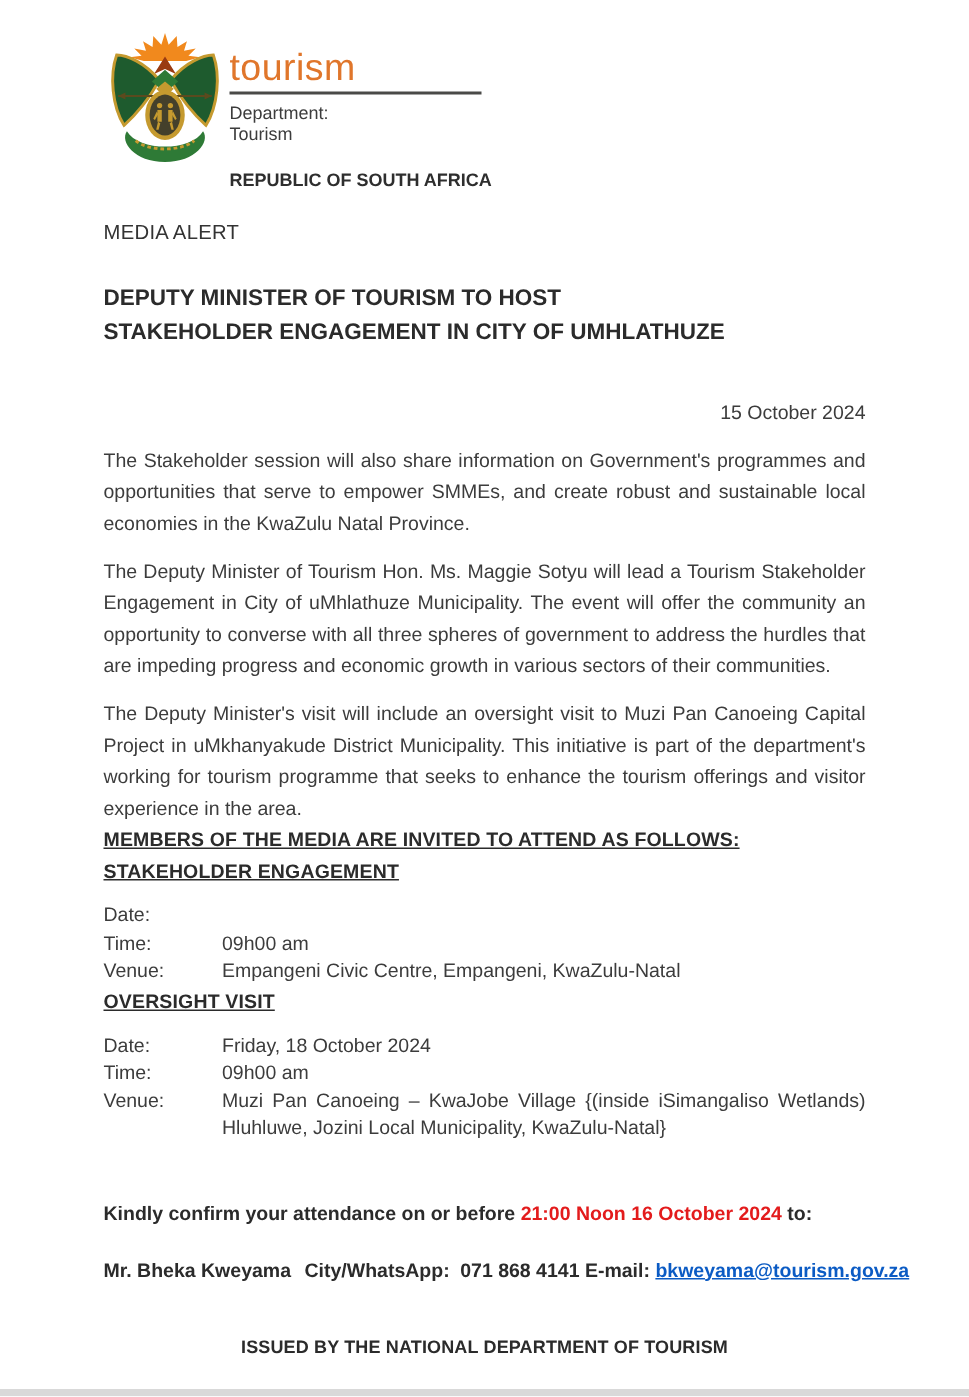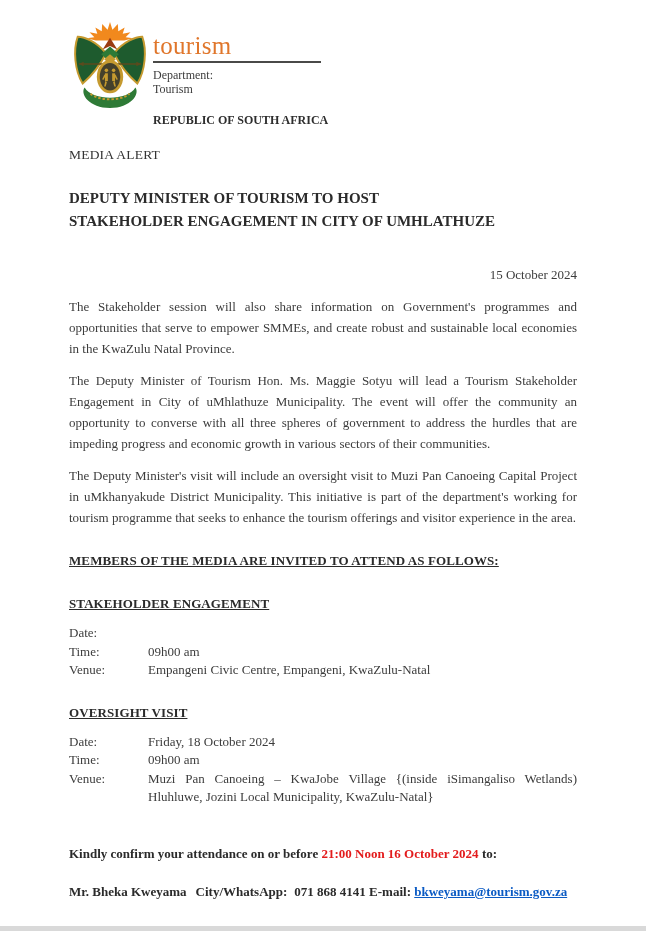--- a/index.html
+++ b/index.html
@@ -1,40 +1,40 @@
 <!DOCTYPE html>
 <html><head>
 <meta charset="utf-8">
 <style>
   html,body{margin:0;padding:0;background:#fff;}
   .page{
     position:relative;
     width:646px;height:931px;
     background:#ffffff;
     overflow:hidden;
-    font-family:Liberation Serif, serif;
+    font-family:Liberation Sans, sans-serif;
     color:#3c3c3c;
     font-size:13px;
     line-height:21px;
   }
   .content{padding:0 69px;}
   
   .masthead{display:flex;align-items:flex-start;margin:20px 69px 0;}
   .emblem{width:82px;height:90px;flex:0 0 82px;}
   .brand-block{padding-top:13px;margin-left:2px;}
   .brand{font-size:25px;line-height:25px;font-weight:400;letter-spacing:.3px;}
   .brand-rule{width:168px;height:2px;background:#4a4a48;margin:3px 0 5px;}
   .dept{font-size:12px;line-height:14px;color:#3c3c3c;}
   .country{font-size:12px;line-height:15px;font-weight:bold;color:#2e2e2e;margin-top:17px;}
   
   .media-alert{margin-top:16px;font-size:13.5px;letter-spacing:.2px;color:#333;}
   .title{margin-top:22px;font-weight:bold;font-size:15px;line-height:23px;text-align:left;color:#2b2b2b;}
   .date-line{margin-top:31px;text-align:right;}
   p.body-par{margin:11px 0 0;text-align:justify;}
-  .section-heading{margin-top:22px;font-weight:bold;text-decoration:underline;color:#2b2b2b;letter-spacing:.1px;}
+  .section-heading{font-weight:bold;text-decoration:underline;color:#2b2b2b;letter-spacing:.1px;}
   .detail-rows{margin-top:10px;}
   .detail-row{display:grid;grid-template-columns:79px 1fr;line-height:18.5px;}
   .detail-row .val{text-align:justify;}
   .rsvp{margin-top:36px;font-weight:bold;color:#2b2b2b;}
   .contact{margin-top:17px;font-weight:bold;color:#2b2b2b;white-space:nowrap;}
   .contact .sp1{margin-left:9px;}
   .contact .sp2{margin-left:7px;}
   .email-link{font-weight:bold;text-decoration:underline;cursor:pointer;}
   .doc-footer{position:absolute;left:0;right:0;bottom:22px;text-align:center;font-weight:bold;font-size:12px;color:#2b2b2b;letter-spacing:.1px;}
   .page-edge{position:absolute;left:0;right:0;bottom:0;height:5px;background:#d9d9d9;}
@@ -135,14 +135,15 @@
         <span class="lbl">Venue:</span>
         <span class="val">Muzi Pan Canoeing – KwaJobe Village {(inside iSimangaliso Wetlands) Hluhluwe, Jozini Local Municipality, KwaZulu-Natal}</span>
       </div>
     </div>
 
     <p class="rsvp"><span>Kindly confirm your attendance on or before </span><span style="color:#E31B1C;">21:00 Noon 16 October 2024</span><span> to:</span></p>
 
     <p class="contact"><span>Mr. Bheka Kweyama</span><span class="sp1">City/WhatsApp:</span><span class="sp2">071 868 4141</span> <span>E-mail:</span> <a class="email-link" style="color:#0B5BC4;">bkweyama@tourism.gov.za</a></p>
   </div>
 
+  <footer class="doc-footer">ISSUED BY THE NATIONAL DEPARTMENT OF TOURISM</footer>
   <div class="page-edge"></div>
 </div>
 
 </body></html>

